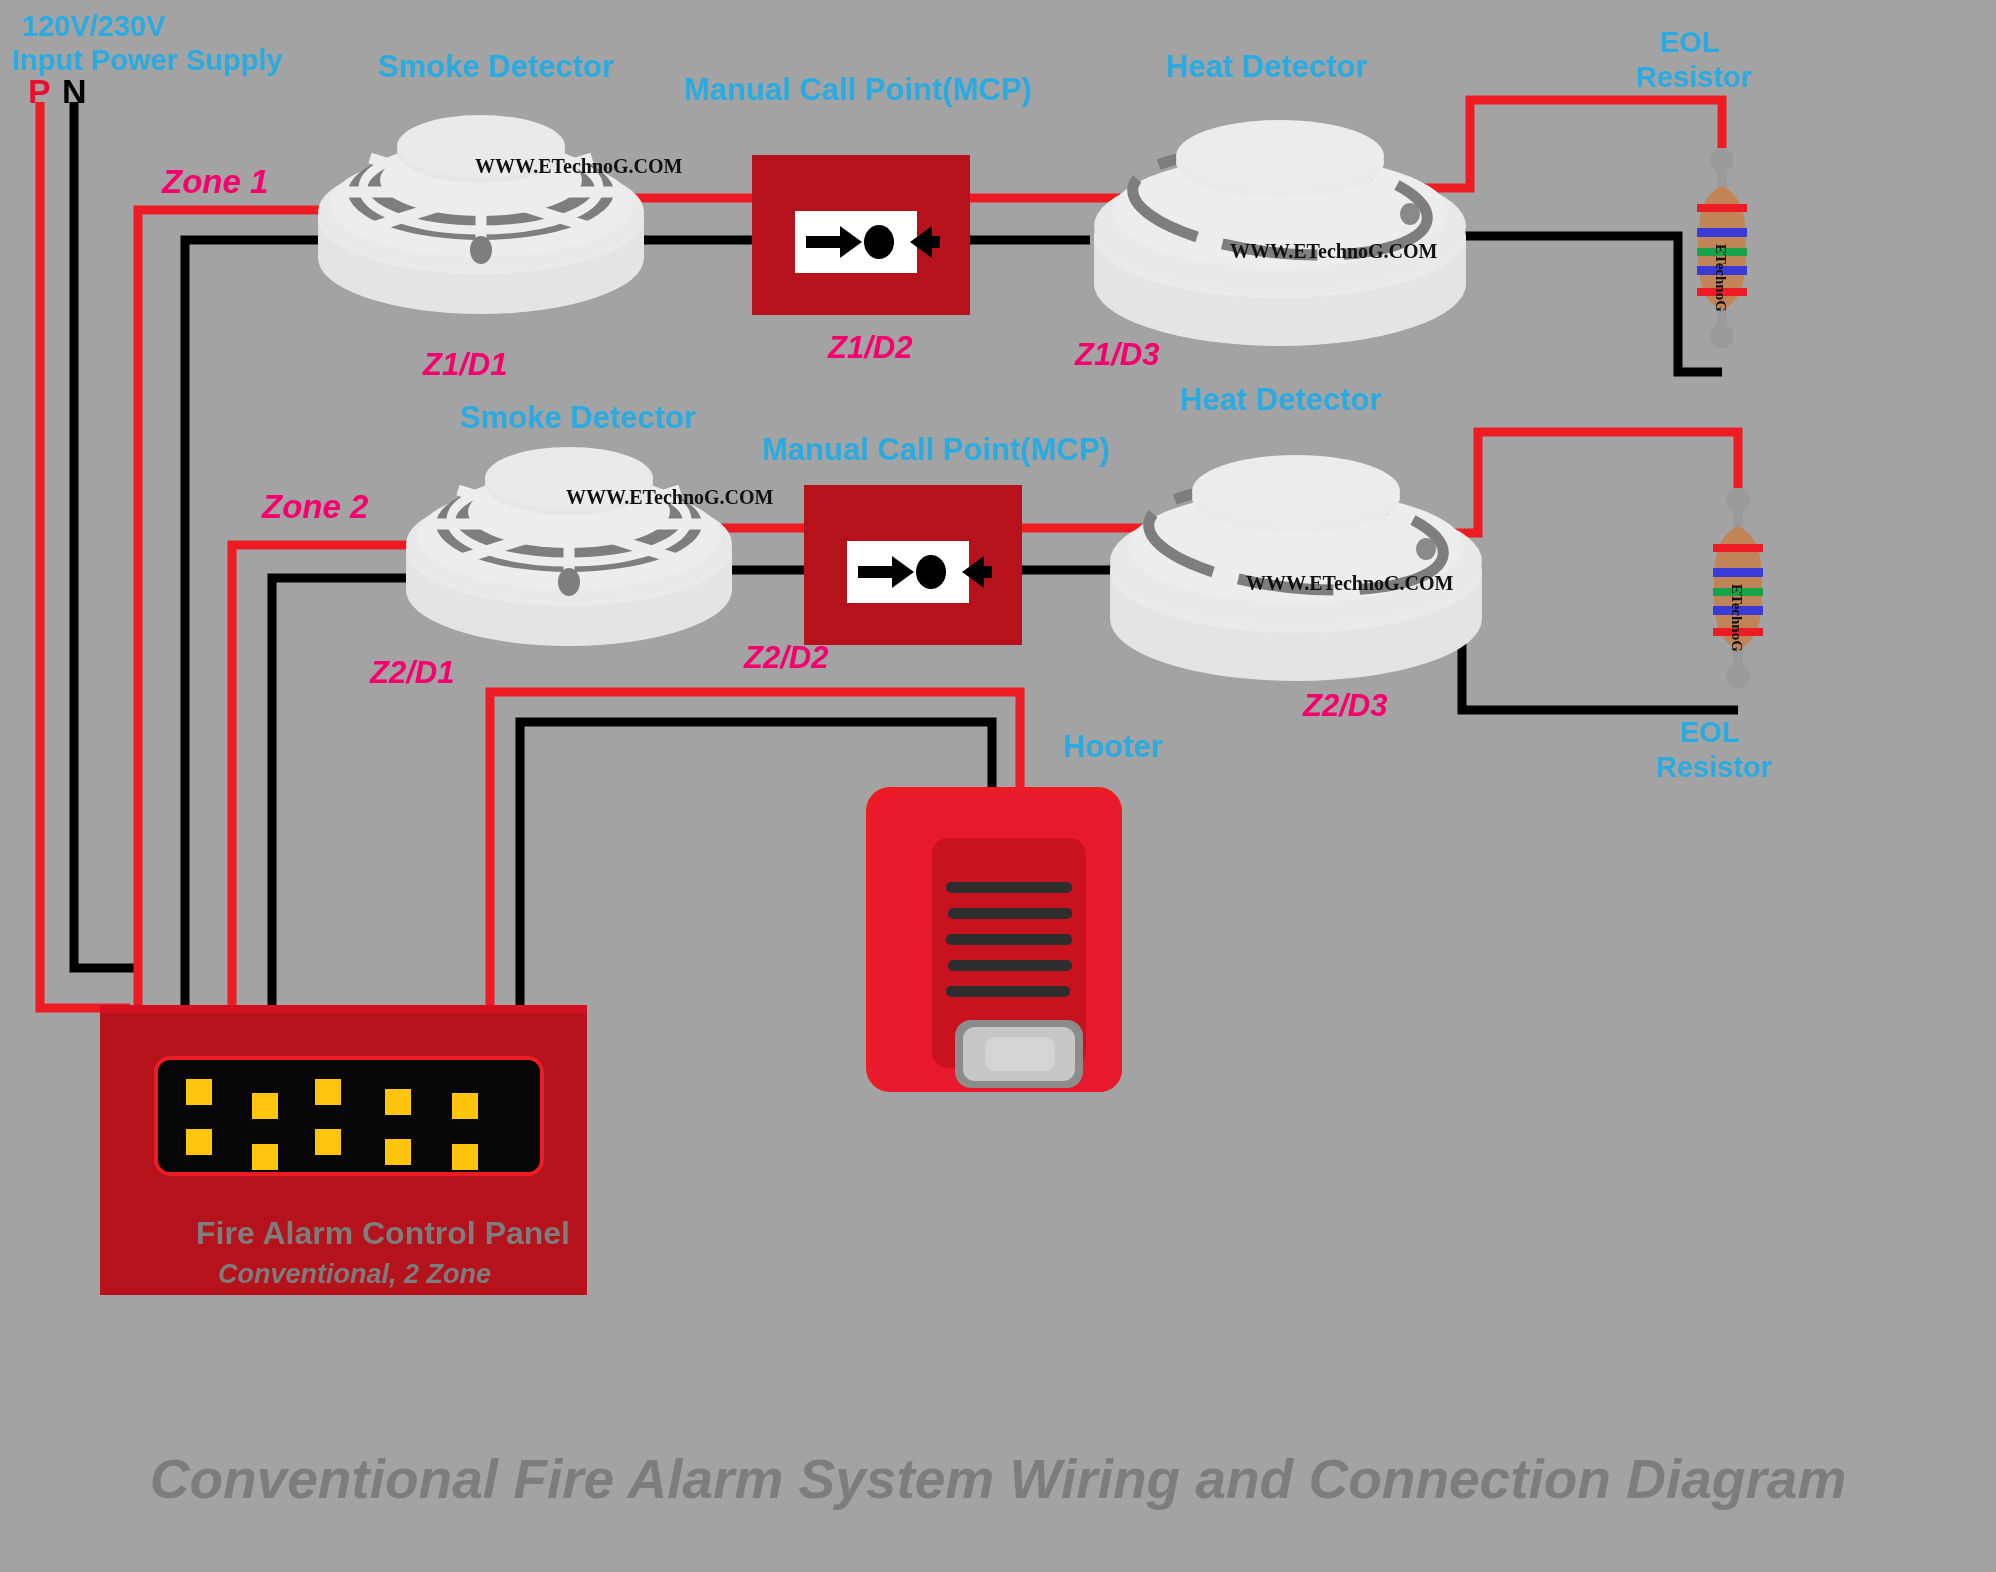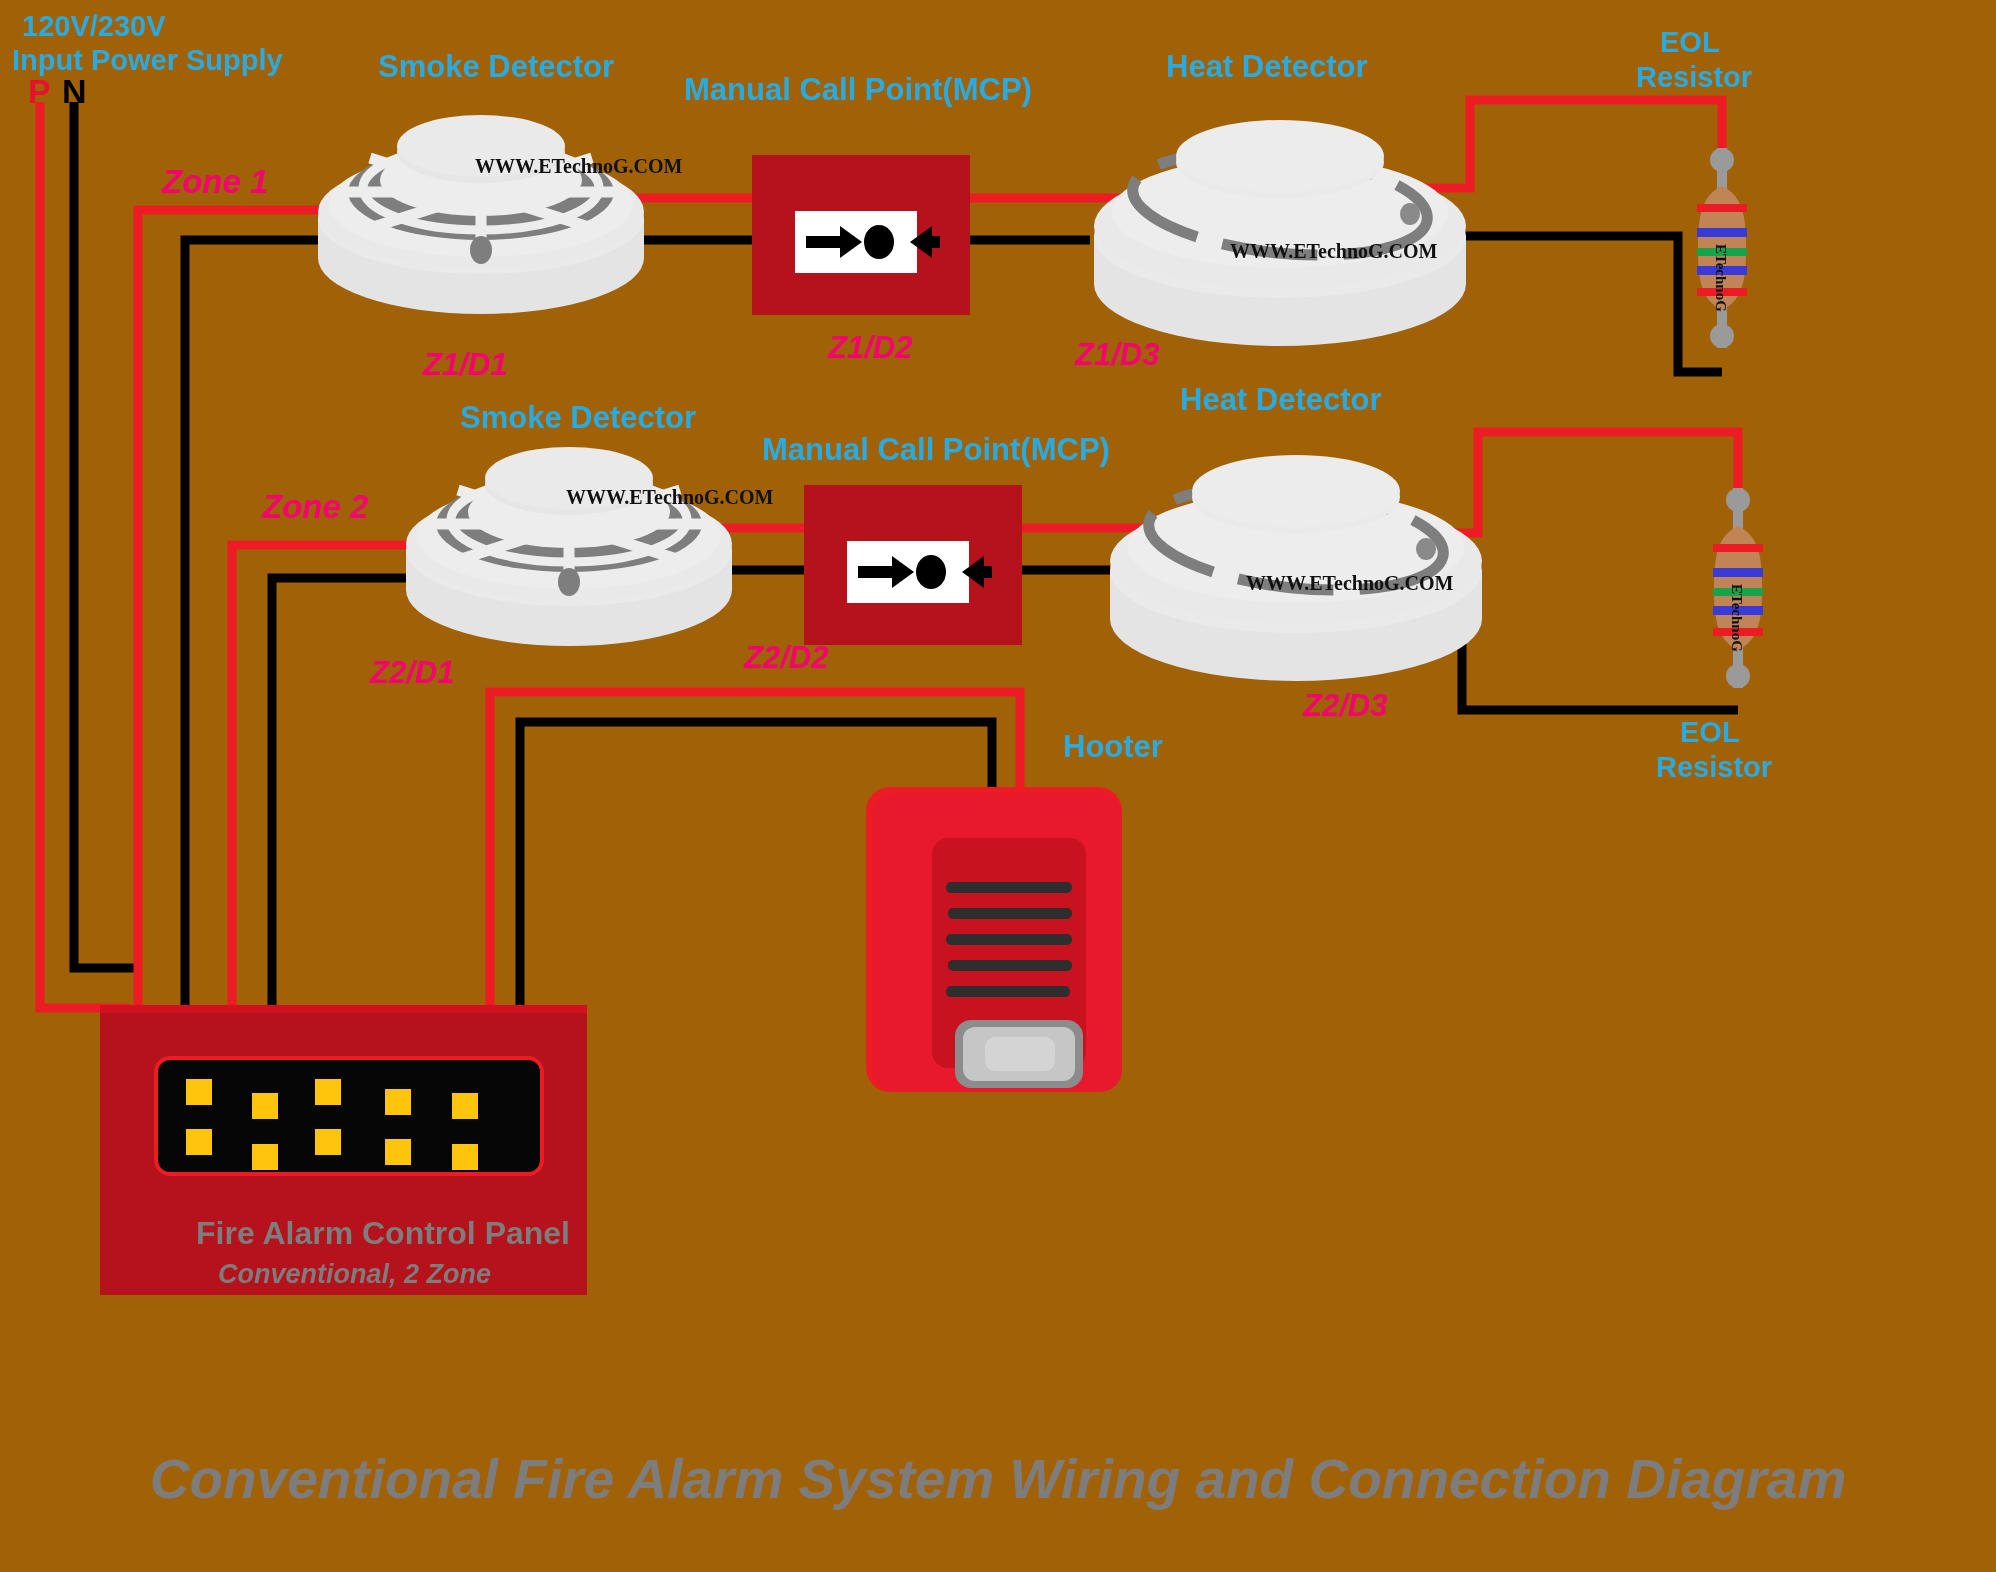--- a/index.html
+++ b/index.html
@@ -1,17 +1,17 @@
 <!DOCTYPE html>
 <html><head>
 <meta charset="utf-8">
 <style>
   html,body{margin:0;padding:0;background:#fff;}
   body{width:1996px;height:1572px;font-family:"Liberation Sans",sans-serif;}
-  #stage{position:relative;width:1996px;height:1572px;overflow:hidden;background:#a16207;}
+  #stage{position:relative;width:1996px;height:1572px;overflow:hidden;background:#a3a3a3;}
   svg{display:block;}
   .lbl-blue{fill:#29ABE2;font-family:"Liberation Sans",sans-serif;font-weight:bold;}
   .lbl-pink{fill:#F5006E;font-family:"Liberation Sans",sans-serif;font-weight:bold;font-style:italic;}
   .lbl-wm{fill:#111;font-family:"Liberation Serif",serif;font-weight:bold;}
   .lbl-grey{fill:#7d7d7d;font-family:"Liberation Sans",sans-serif;font-weight:bold;}
   .lbl-grey-i{fill:#7d7d7d;font-family:"Liberation Sans",sans-serif;font-weight:bold;font-style:italic;}
   .lbl-red{fill:#E8112D;font-family:"Liberation Sans",sans-serif;font-weight:bold;}
   .lbl-blk{fill:#000;font-family:"Liberation Sans",sans-serif;font-weight:bold;}
   .wire-r-sq{stroke:#ED1C24;fill:none;stroke-width:9;stroke-linecap:butt;stroke-linejoin:miter;}
   .wire-k-sq{stroke:#000;fill:none;stroke-width:9;stroke-linecap:butt;stroke-linejoin:miter;}

